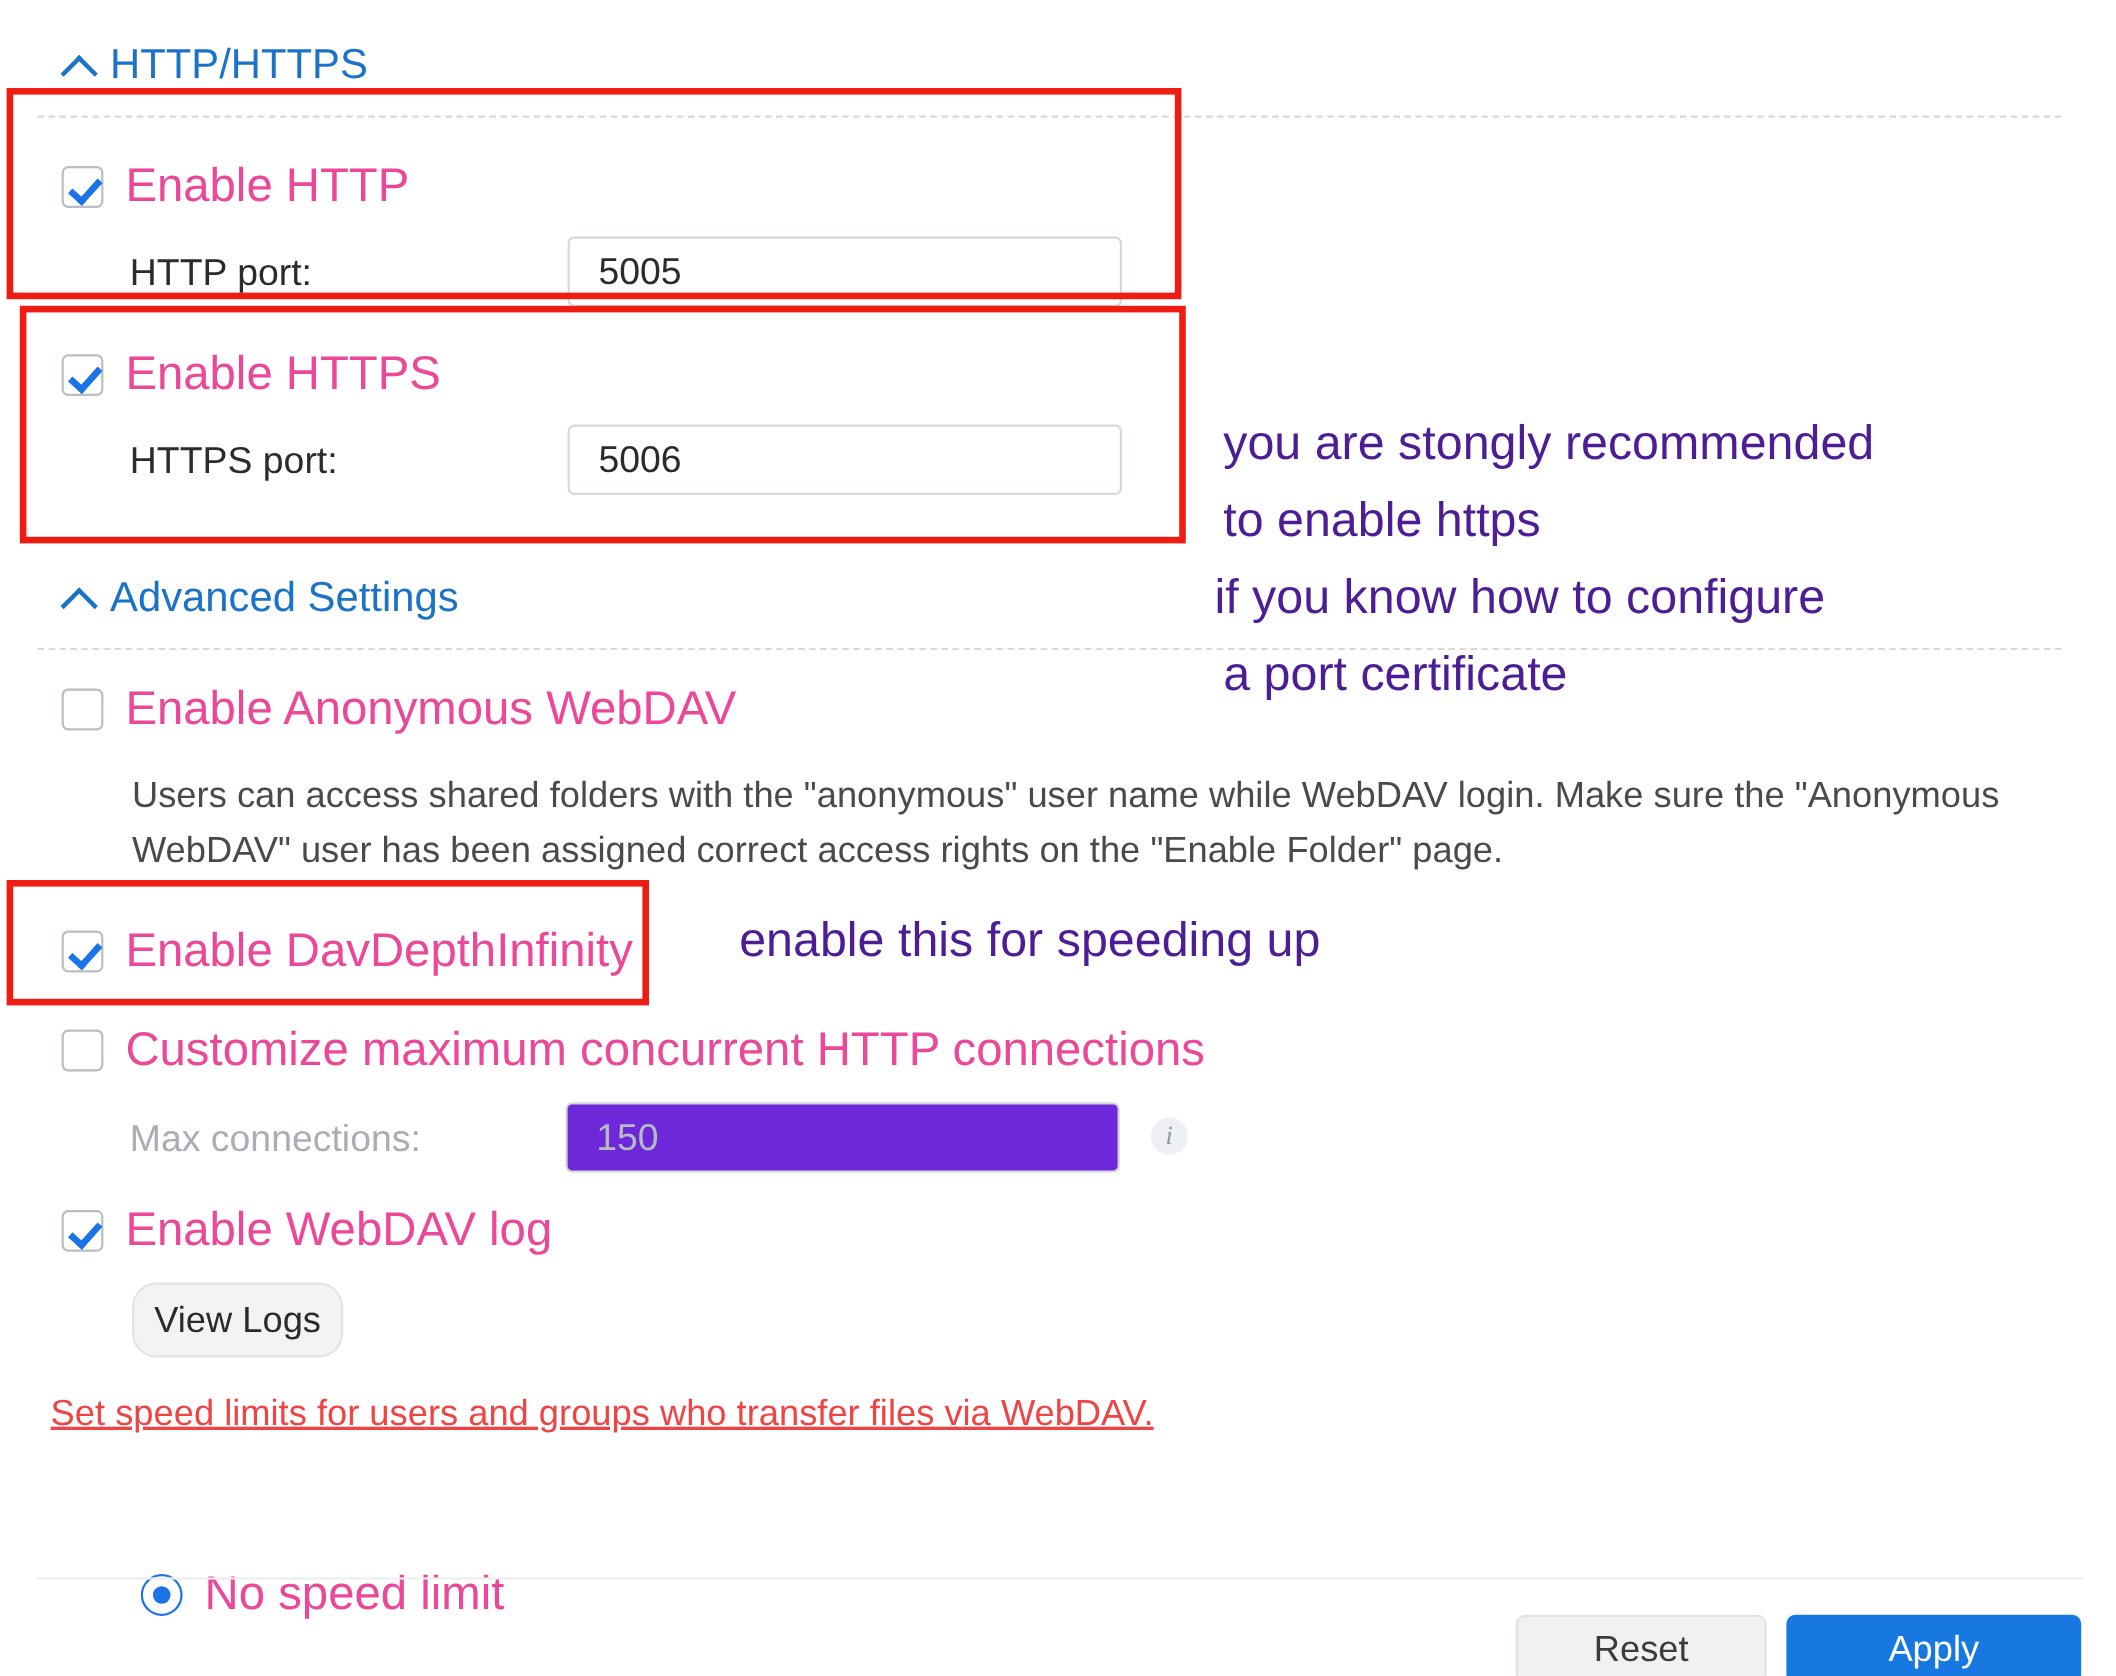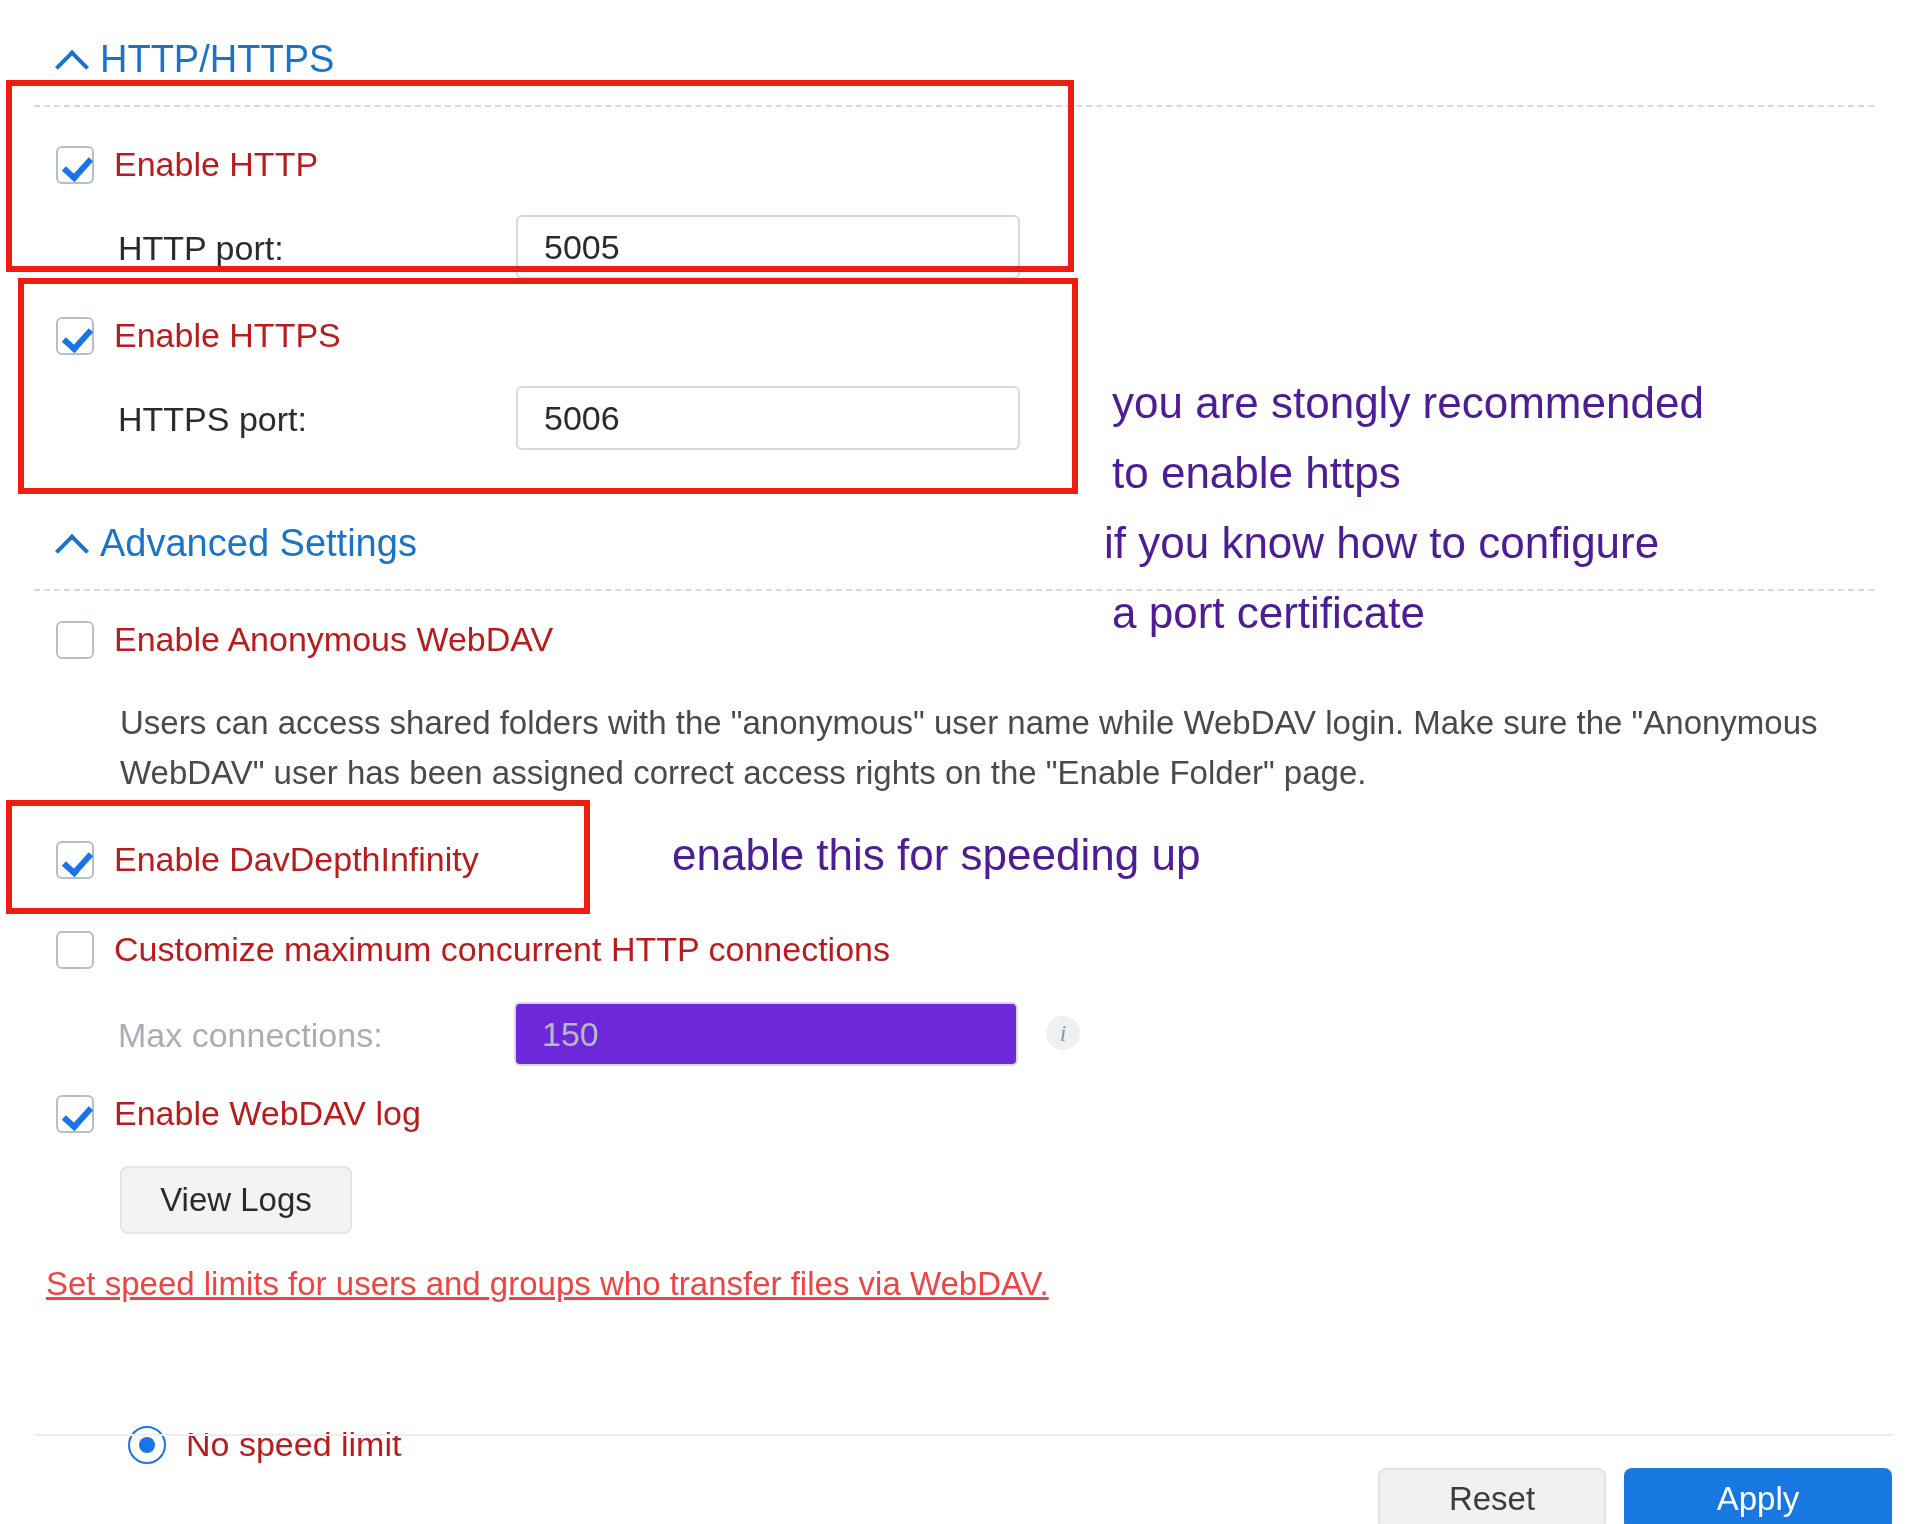--- a/index.html
+++ b/index.html
@@ -100,22 +100,22 @@
     position: absolute;
     left: 9px;
     top: 9px;
     width: 16px;
     height: 16px;
     border-radius: 50%;
     background: #1a73e8;
   }
   .cb-label {
     margin-left: 20px;
-    font-size: 34px;
-    color: #b91c1c;
+    font-size: 43px;
+    color: #ec4899;
     white-space: nowrap;
   }
 
   
   .field-label {
     position: absolute;
     font-size: 34px;
     color: #2b2b2b;
   }
   .field-label.disabled {
@@ -272,21 +272,21 @@
 
   <div class="field-label disabled" style="left:118px; top:1016px;">Max connections:</div>
   <div class="input disabled" style="left:514px; top:1002px;">150</div>
   <div class="info-icon" style="left:1046px; top:1016px;">i</div>
 
   <div class="row" style="left:56px; top:1094px;">
     <span class="cb checked"></span>
     <span class="cb-label">Enable WebDAV log</span>
   </div>
 
-  <div class="btn btn-view-logs" style="left:120px; top:1166px; width:232px; height:68px;">View Logs</div>
+  <div class="btn btn-view-logs" style="left:120px; top:1166px; width:192px; height:68px;border-radius:22px;">View Logs</div>
 
   <div class="plain-text" style="left:46px; top:1265px;">Set speed limits for users and groups who transfer files via WebDAV.</div>
 
   <div class="row" style="left:128px; top:1425px;">
     <span class="radio checked"></span>
     <span class="cb-label">No speed limit</span>
   </div>
 
   <div class="footer-divider"></div>
   <div class="btn btn-secondary" style="left:1378px; top:1468px; width:228px; height:62px;">Reset</div>

